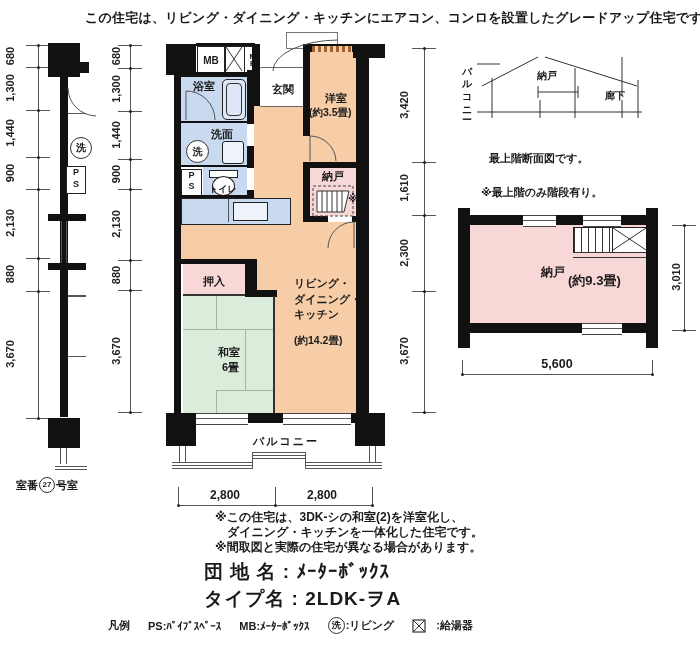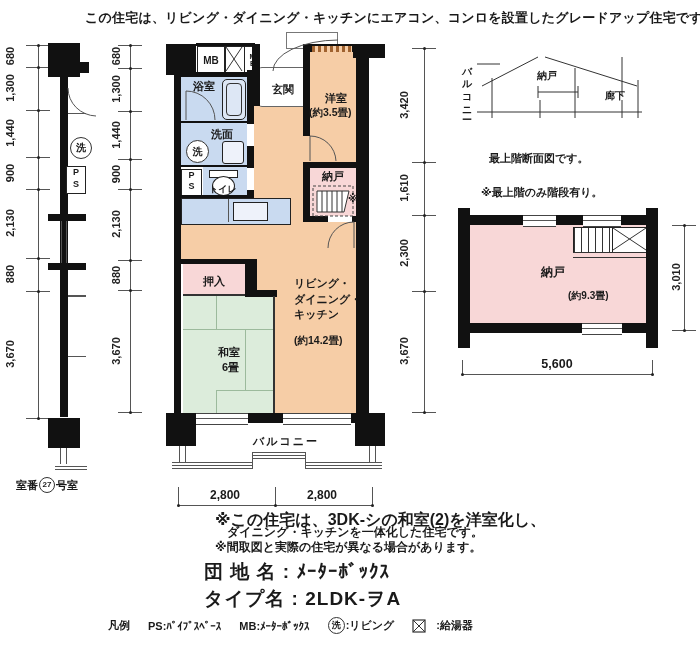--- a/index.html
+++ b/index.html
@@ -282,39 +282,39 @@
     </div>
     <div class="f" style="left:582px;top:323px;width:40px;height:10px;background:#fff;border-top:1px solid #444;border-bottom:1px solid #444;z-index:5;">
       <div class="ln" style="left:0;top:4px;width:40px;height:1px;"></div>
     </div>
 
     <div class="stripes-v abs" style="left:573px;top:227px;width:39px;height:24px;z-index:4;"></div>
     <div class="abs" style="left:612px;top:227px;width:35px;height:24px;border:1.5px solid #222;background:#fff;z-index:4;"></div>
     <div class="abs" style="left:573px;top:252px;width:74px;height:4px;border-top:1px solid #333;border-bottom:1px solid #333;z-index:4;"></div>
 
     <div class="lbl" style="left:541px;top:266px;font-size:12px;z-index:7;">納戸</div>
-    <div class="lbl" style="left:528px;top:290px;font-size:10px;z-index:7;padding-left:40px;">(約9.3畳)</div>
+    <div class="lbl" style="left:528px;top:274px;font-size:13px;z-index:7;padding-left:40px;">(約9.3畳)</div>
 
     <div class="ln" style="left:684px;top:225px;width:1px;height:105px;"></div>
     <div class="tick" style="left:672px;top:225px;width:24px;height:1px;"></div>
     <div class="tick" style="left:672px;top:330px;width:24px;height:1px;"></div>
     <div class="dot" style="left:683px;top:224px;"></div>
     <div class="dot" style="left:683px;top:329px;"></div>
     <div class="vdim" style="left:651px;top:271px;">3,010</div>
 
     <div class="ln" style="left:462px;top:374px;width:190px;height:1px;"></div>
     <div class="tick" style="left:462px;top:360px;width:1px;height:15px;"></div>
     <div class="tick" style="left:652px;top:360px;width:1px;height:15px;"></div>
     <div class="dot" style="left:461px;top:373px;"></div>
     <div class="dot" style="left:651px;top:373px;"></div>
     <div class="lbl" style="left:522px;top:357px;width:70px;text-align:center;font-size:12.5px;">5,600</div>
   </div>
 
   <div>
-    <div class="lbl" style="left:215px;top:511px;font-size:16px;">※この住宅は、3DK-シの和室(2)を洋室化し、</div>
+    <div class="lbl" style="left:215px;top:511px;font-size:12px;">※この住宅は、3DK-シの和室(2)を洋室化し、</div>
     <div class="lbl" style="left:215px;top:526px;font-size:12px;">　ダイニング・キッチンを一体化した住宅です。</div>
     <div class="lbl" style="left:215px;top:541px;font-size:12px;">※間取図と実際の住宅が異なる場合があります。</div>
   </div>
 
   <div>
     <div class="lbl" style="left:204px;top:561px;font-size:19px;letter-spacing:1px;">団 地 名 : ﾒｰﾀｰﾎﾞｯｸｽ</div>
     <div class="lbl" style="left:204px;top:588px;font-size:19px;letter-spacing:1px;">タイプ名 : 2LDK-ヲA</div>
   </div>
 
   <div class="abs" style="left:108px;top:617px;display:flex;align-items:center;gap:18px;font-weight:bold;font-size:11px;white-space:nowrap;">

